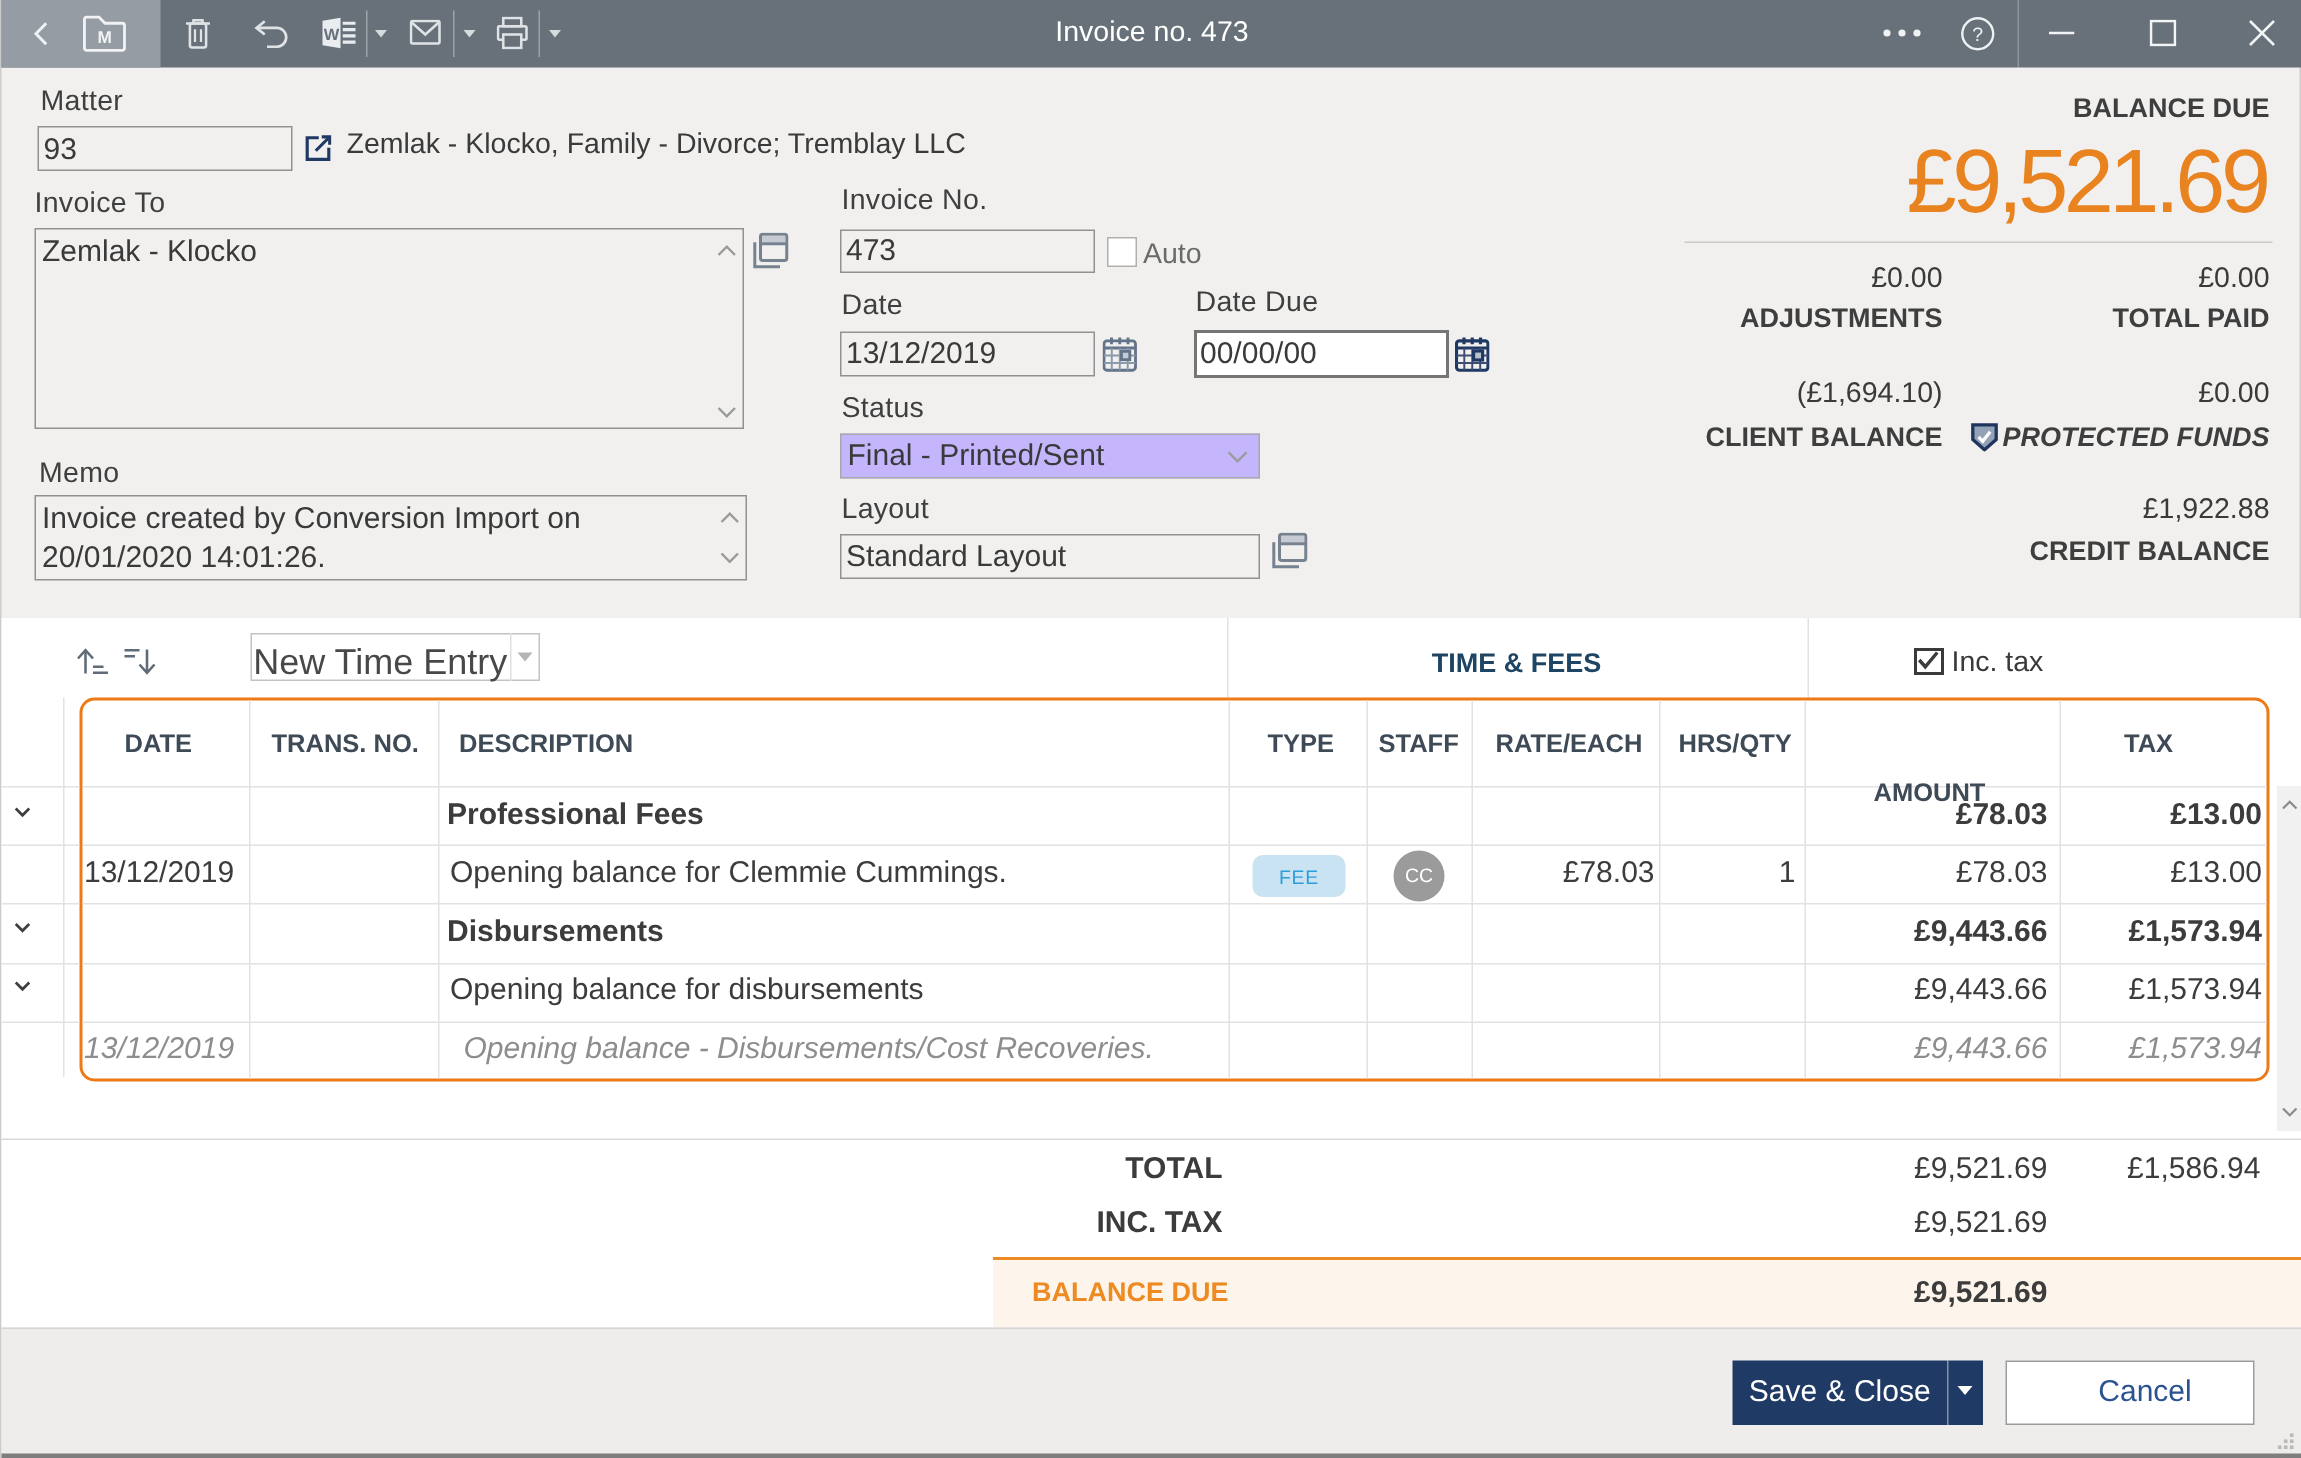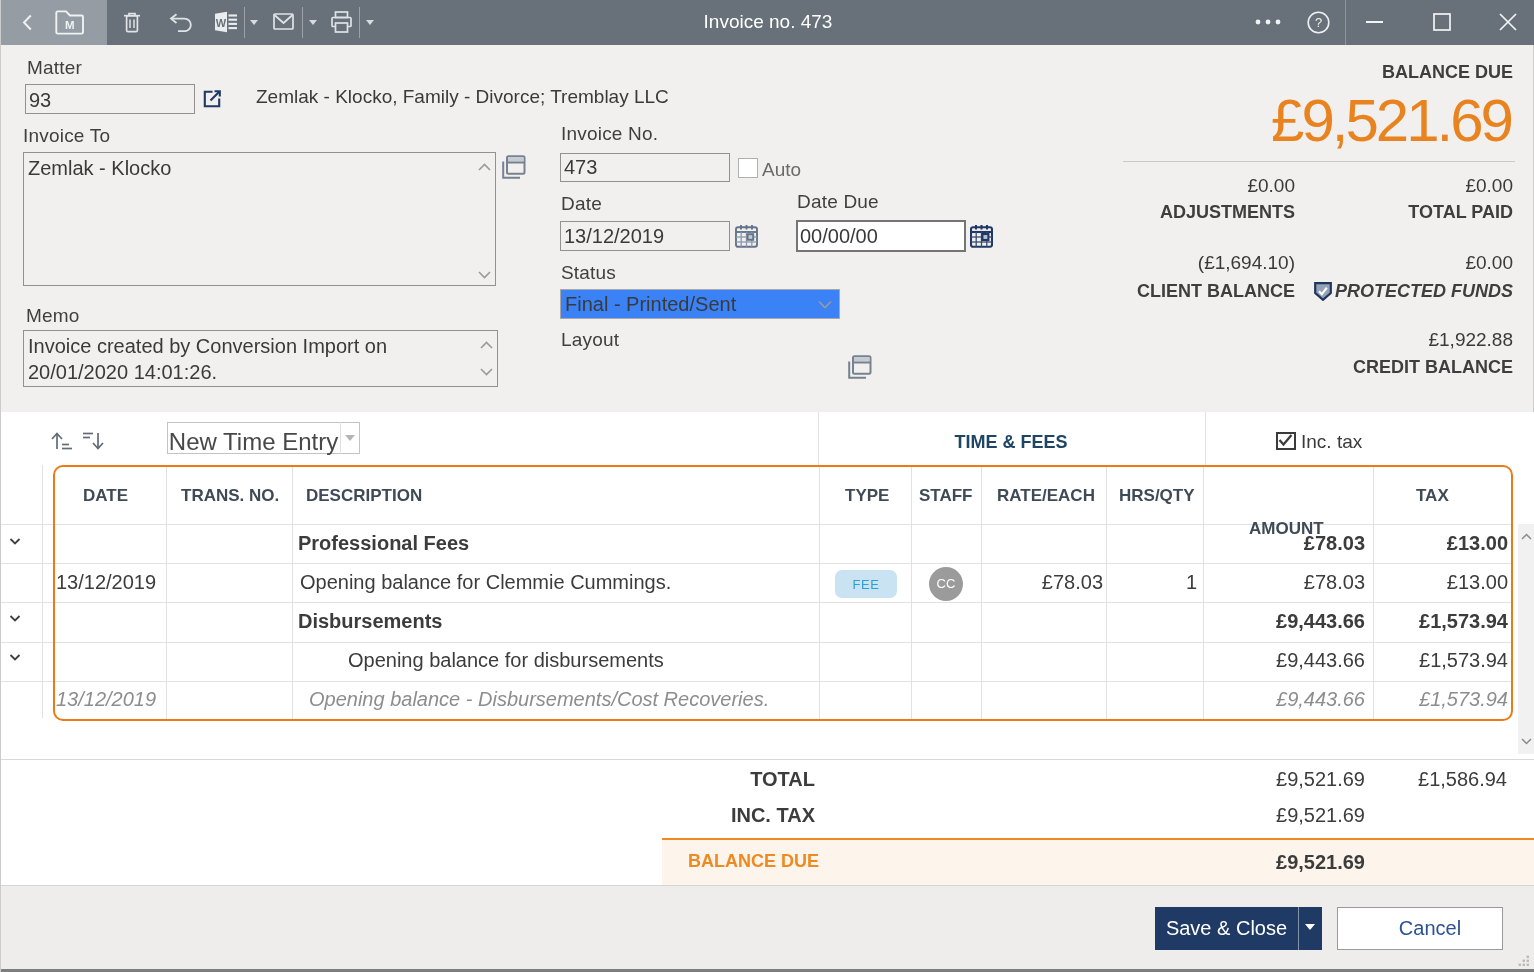--- a/index.html
+++ b/index.html
@@ -113,21 +113,21 @@
       </svg>
 </div>
 
 <div class="abs lbl" style="left:26px; top:57px;">Matter</div>
 <div class="abs inp" style="left:24px; top:84px; width:170px; height:30px; padding:4px 12px 0 3px;">93</div>
 <svg class="abs" style="left:202px; top:90px;" width="18" height="18" viewBox="0 0 18 18">
       <path d="M16.2,8.5 V16.2 H1.8 V1.8 H9.5" fill="none" stroke="#1f3864" stroke-width="2.1"></path>
       <line x1="7.5" y1="10.5" x2="16" y2="2" stroke="#1f3864" stroke-width="2.1"></line>
       <path d="M11.5,1.2 H16.8 V6.5" fill="none" stroke="#1f3864" stroke-width="2.1"></path>
     </svg>
-<div class="abs val" style="left:230px; top:86px;margin-left:25px;">Zemlak - Klocko, Family - Divorce; Tremblay LLC</div>
+<div class="abs val" style="left:230px; top:86px;">Zemlak - Klocko, Family - Divorce; Tremblay LLC</div>
 
 <div class="abs lbl" style="left:22px; top:125px;">Invoice To</div>
 <div class="abs inp" style="left:22px; top:152px; width:473px; height:134px; padding:4px 0 0 4px;">Zemlak - Klocko</div>
 <svg class="abs" style="left:477px; top:163px;" width="13" height="8" viewBox="0 0 13 8">
       <polyline points="1,7 6.5,1.5 12,7" fill="none" stroke="#9a9a9a" stroke-width="1.6"></polyline>
     </svg>
 <svg class="abs" style="left:477px; top:271px;" width="13" height="8" viewBox="0 0 13 8">
       <polyline points="1,1 6.5,6.5 12,1" fill="none" stroke="#9a9a9a" stroke-width="1.6"></polyline>
     </svg>
 <svg class="abs" style="left:499px; top:155px;" width="26" height="26" viewBox="0 0 26 26">
@@ -185,26 +185,27 @@
         <line x1="6.2" y1="8" x2="6.2" y2="22.8"></line>
         <line x1="11.5" y1="8" x2="11.5" y2="22.8"></line>
         <line x1="16.8" y1="8" x2="16.8" y2="22.8"></line>
         <line x1="1" y1="13" x2="22" y2="13"></line>
         <line x1="1" y1="18" x2="22" y2="18"></line>
       </g>
       <rect x="12.4" y="10" width="6" height="6" fill="#b9c0cd" stroke="#1f3864" stroke-width="2.1"></rect>
     </svg>
 
 <div class="abs lbl" style="left:560px; top:262px;">Status</div>
-<div class="abs inp" style="left:559px; top:289px; width:280px; height:30px; padding:3px 0 0 4px; background:#3b82f6; border:1px solid #a8a8a8;">Final - Printed/Sent</div>
+<div class="abs inp" style="left:559px; top:289px; width:280px; height:30px; padding:3px 0 0 4px; background:#c4b5fd; border:1px solid #a8a8a8;">Final - Printed/Sent</div>
 <svg class="abs" style="left:817px; top:300px;" width="14" height="9" viewBox="0 0 14 9">
       <polyline points="1,1.5 7,7.5 13,1.5" fill="none" stroke="#9b9b9b" stroke-width="1.6"></polyline>
     </svg>
 
 <div class="abs lbl" style="left:560px; top:329px;">Layout</div>
+<div class="abs inp" style="left:559px; top:356px; width:280px; height:30px; padding:3px 0 0 3px;">Standard Layout</div>
 <svg class="abs" style="left:845px; top:355px;" width="26" height="26" viewBox="0 0 26 26">
       <rect x="7" y="1.2" width="17.5" height="17.5" rx="1.5" fill="none" stroke="#76828f" stroke-width="2"></rect>
       <rect x="8" y="2.2" width="15.5" height="4.3" fill="#c6cbd3"></rect>
       <line x1="7" y1="7.5" x2="24.5" y2="7.5" stroke="#76828f" stroke-width="2"></line>
       <path d="M3.2,6.5 V22.8 H20" fill="none" stroke="#76828f" stroke-width="2"></path>
     </svg>
 
 <div class="abs rlbl rt" style="left:1212px; top:62px; width:300px;">BALANCE DUE</div>
 <div class="abs rt" style="left:1112px; top:86px; width:398px; font-size:60px; letter-spacing:-3px; color:#e8831f;">£9,521.69</div>
 <div class="abs" style="left:1122px; top:161px; width:392px; height:1px; background:#c9c9c9;"></div>
@@ -315,21 +316,21 @@
 <div class="abs" style="left:928px; top:567px; width:34px; height:34px; background:#9b9b9b; border-radius:50%; text-align:center; font-size:13px; color:#ffffff; padding-top:9px;">CC</div>
 <div class="cell rt" style="left:952px; top:571px; width:150px;">£78.03</div>
 <div class="cell rt" style="left:1046px; top:571px; width:150px;">1</div>
 <div class="cell rt" style="left:1214px; top:571px; width:150px;">£78.03</div>
 <div class="cell rt" style="left:1357px; top:571px; width:150px;">£13.00</div>
 
 <div class="cell bold" style="left:297px; top:610px;">Disbursements</div>
 <div class="cell bold rt" style="left:1214px; top:610px; width:150px;">£9,443.66</div>
 <div class="cell bold rt" style="left:1357px; top:610px; width:150px;">£1,573.94</div>
 
-<div class="cell" style="left:299px; top:649px;margin-left:48px;">Opening balance for disbursements</div>
+<div class="cell" style="left:299px; top:649px;">Opening balance for disbursements</div>
 <div class="cell rt" style="left:1214px; top:649px; width:150px;">£9,443.66</div>
 <div class="cell rt" style="left:1357px; top:649px; width:150px;">£1,573.94</div>
 
 <div class="cell gray-it" style="left:55px; top:688px;">13/12/2019</div>
 <div class="cell gray-it" style="left:308px; top:688px;">Opening balance - Disbursements/Cost Recoveries.</div>
 <div class="cell gray-it rt" style="left:1214px; top:688px; width:150px;">£9,443.66</div>
 <div class="cell gray-it rt" style="left:1357px; top:688px; width:150px;">£1,573.94</div>
 
 <div class="hline" style="left:0px; top:759px; width:1534px; background:#d9d9d9;"></div>
 <div class="cell bold rt" style="left:614px; top:768px; width:200px;">TOTAL</div>

